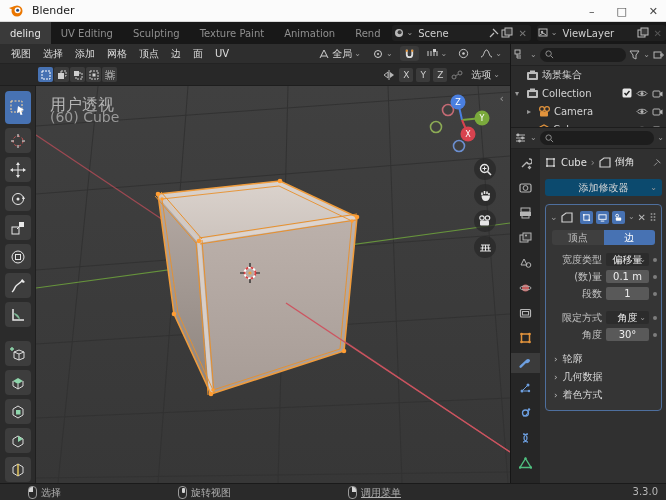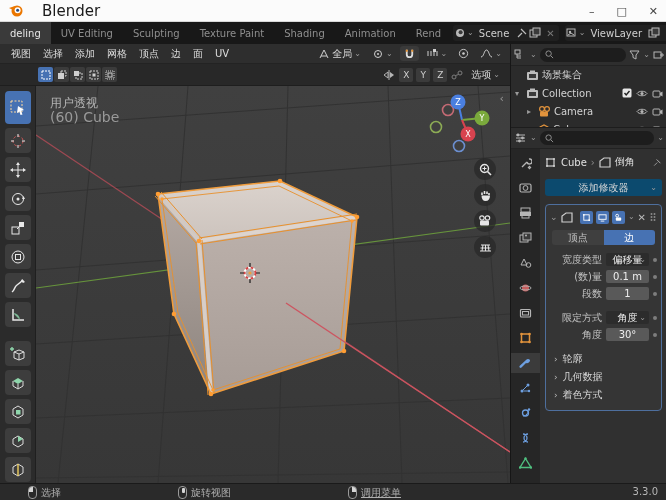--- a/index.html
+++ b/index.html
@@ -1,21 +1,21 @@
 <!DOCTYPE html>
 <html><head>
 <meta charset="utf-8">
 <style>
   html,body{margin:0;padding:0;background:#555;}
   *{box-sizing:border-box;font-family:"DejaVu Sans",sans-serif;}
   #app{position:relative;width:666px;height:500px;background:#2b2b2b;overflow:hidden;font-size:10px;color:#ccc;-webkit-user-select:none;}
   .abs{position:absolute;}
   
   #titlebar{left:0;top:0;width:666px;height:22px;background:#fbfbfb;border-bottom:1px solid #d8d8d8;display:flex;align-items:center;}
-  #titlebar .title{color:#1a1a1a;font-size:15px;margin-left:18px;}
+  #titlebar .title{color:#1a1a1a;font-size:11px;margin-left:8px;}
   .winbtns{position:absolute;right:8px;top:0;height:22px;display:flex;align-items:center;gap:22px;color:#444;font-size:11px;}
   .winbtns span{cursor:default;}
   
   #tabsbar{left:0;top:22px;width:666px;height:22px;background:#181818;display:flex;align-items:stretch;overflow:hidden;}
   .wtab{display:flex;align-items:center;padding:0 10px;color:#8f8f8f;font-size:10px;white-space:nowrap;}
   .wtab.active{background:#3a3a3a;color:#e6e6e6;}
   .idfield{display:flex;align-items:center;background:#202020;border-radius:3px;height:16px;margin-top:3px;}
   .idfield .val{color:#cfcfcf;padding:0 5px;flex:1;white-space:nowrap;overflow:hidden;}
   .mini-ic{width:14px;height:12px;display:inline-block;}
   .chev{color:#9a9a9a;font-size:8px;line-height:1;}
@@ -31,21 +31,21 @@
   .smbtn.active{background:#4772b3;}
   #vptools .rt{margin-left:auto;display:flex;align-items:center;gap:3px;padding-right:6px;}
   .axbtn{width:14px;height:14px;background:#3b3b3b;border-radius:2px;color:#cfcfcf;display:flex;align-items:center;justify-content:center;font-size:9px;}
   
   #ltools{left:0;top:86px;width:36px;height:397px;background:#2b2b2b;border-right:1px solid #1f1f1f;display:flex;flex-direction:column;align-items:center;gap:4px;padding-top:5px;overflow:hidden;}
   .tbtn{width:26px;height:25px;background:#3d3d3d;border-radius:4px;display:flex;align-items:center;justify-content:center;flex:none;}
   .tbtn.active{background:#4772b3;height:33px;}
   .tsep{height:6px;flex:none;}
   
   #canvas{left:36px;top:86px;width:474px;height:397px;background:linear-gradient(#404040,#373737);overflow:hidden;}
-  #overlay-l1{left:14px;top:9px;color:#b4b4b4;font-size:12px;}
+  #overlay-l1{left:14px;top:9px;color:#b4b4b4;font-size:16px;}
   #overlay-l2{left:14px;top:23px;color:#9a9a9a;font-size:14px;}
   .navbtn{width:22px;height:22px;border-radius:50%;background:rgba(40,40,40,.75);display:flex;align-items:center;justify-content:center;}
   #collapse{right:6px;top:6px;color:#999;font-size:11px;}
   
   #rightcol{left:510px;top:44px;width:156px;height:439px;background:#2b2b2b;border-left:1px solid #161616;}
   #outheader{left:0;top:0;width:156px;height:22px;background:#2e2e2e;display:flex;align-items:center;gap:3px;padding:0 3px;border-bottom:1px solid #222;}
   .search{flex:1;display:flex;align-items:center;gap:3px;background:#1d1d1d;border-radius:8px;height:14px;padding:0 5px;color:#9a9a9a;}
   #outtree{left:0;top:22px;width:156px;height:61px;overflow:hidden;}
   .orow{display:flex;align-items:center;height:18px;gap:3px;padding:0 4px;color:#d2d2d2;}
   .orow .tri{color:#9a9a9a;width:8px;font-size:8px;}
@@ -114,23 +114,20 @@
     <div class="wtab">
         <span>UV Editing</span>
       </div>
     <div class="wtab">
         <span>Sculpting</span>
       </div>
     <div class="wtab">
         <span>Texture Paint</span>
       </div>
     <div class="wtab">
-        <span>Shading</span>
-      </div>
-    <div class="wtab">
         <span>Animation</span>
       </div>
     <div class="wtab">
         <span>Rend</span>
       </div>
 
     <div class="idfield" style="width:150px;margin-left:2px;">
       <svg class="mini-ic" viewBox="0 0 14 12">
           <circle cx="7" cy="6" r="4" fill="#b8b8b8"></circle>
           <circle cx="7.6" cy="5.2" r="2" fill="#3a3a3a"></circle>

